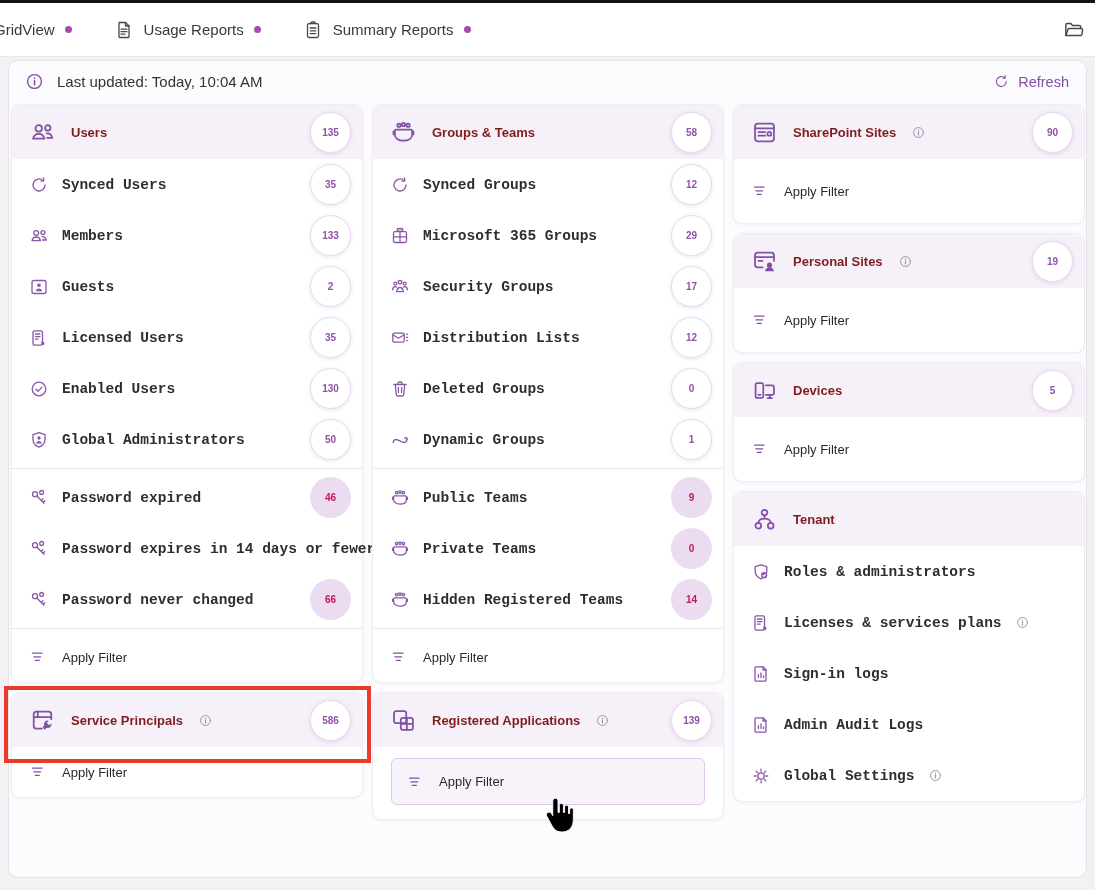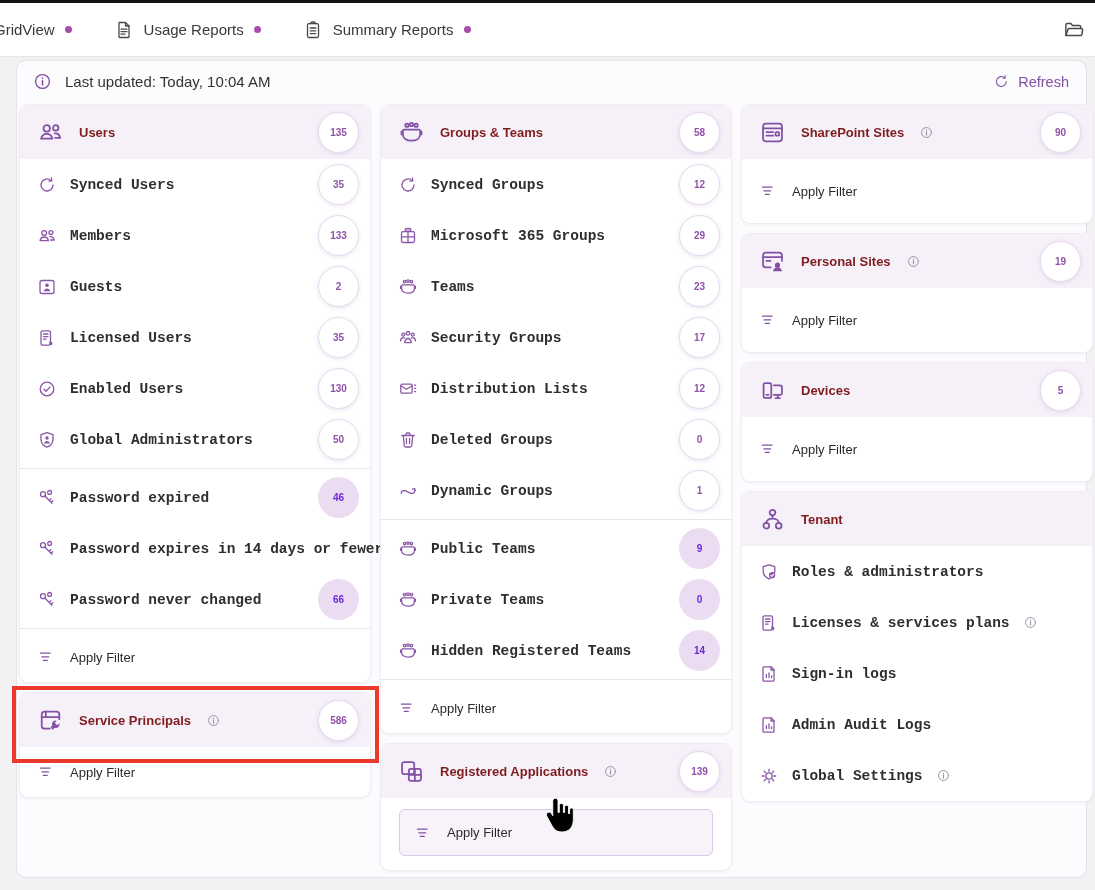--- a/index.html
+++ b/index.html
@@ -9,38 +9,38 @@
   .top-strip { height:3px; background:#141414; }
   .topbar { height:54px; background:#fff; border-bottom:1px solid #e9e7e5; display:flex; align-items:center; position:relative; }
   .tab { display:flex; align-items:center; gap:10px; padding:0 21px; cursor:pointer; height:100%; }
   .tab:first-child { padding-left:0; margin-left:-6px; }
   .tab-label { font-size:15px; color:#3a3938; white-space:nowrap; }
   .tab-dot { width:7px; height:7px; border-radius:50%; background:#a94ca9; flex:none; }
   .tab-icon { width:20px; height:20px; color:#4a4846; flex:none; display:inline-flex; }
   .topbar-right { position:absolute; right:-10px; top:0; height:100%; display:flex; align-items:center; gap:9px; color:#3a3938; font-size:15px; cursor:pointer; }
   .topbar-right .tab-icon { width:22px; height:22px; }
 
-  .container { position:absolute; left:16px; right:8px; top:60px; height:818px; background:#fcfbfd; border:1px solid #e7e2ea; border-radius:10px; }
+  .container { position:absolute; left:8px; right:8px; top:60px; height:818px; background:#fcfbfd; border:1px solid #e7e2ea; border-radius:10px; }
   .status-row { height:41px; display:flex; align-items:center; gap:12px; padding:0 15px; }
   .info-badge { width:21px; height:21px; color:#8250a4; display:inline-flex; }
   .status-text { font-size:15px; color:#343333; }
   .refresh { margin-left:auto; display:flex; align-items:center; gap:8px; color:#8250a4; font-size:14.5px; background:none; border:none; cursor:pointer; font-family:inherit; padding-right:2px; }
   .refresh .r-icon { width:17px; height:17px; display:inline-flex; }
 
   .cards { display:grid; grid-template-columns:352px 352px 352px; gap:9px; padding:2px 2px 0 2px; align-items:start; }
   .col { display:flex; flex-direction:column; gap:9px; }
   .card { background:#fff; border:1px solid #f0ebf4; border-radius:9px; box-shadow:0 1px 3px rgba(80,60,100,0.06); position:relative; }
   .card-header { height:54px; display:flex; align-items:center; gap:15px; padding:0 11px 0 17px; background:#f6f0f9; border-radius:9px 9px 0 0; cursor:pointer; }
   .hdr-icon { width:27px; height:27px; color:#8250a4; flex:none; display:inline-flex; }
   .hdr-title { font-size:13px; font-weight:700; color:#7f1d1d; white-space:nowrap; }
   .hdr-info, .row-info { width:15px; height:15px; color:#9a90a4; display:inline-flex; flex:none; }
   .spacer { flex:1; }
   .badge { width:41px; height:41px; border-radius:50%; display:flex; align-items:center; justify-content:center; font-size:10px; font-weight:700; flex:none; }
   .badge.outline { background:#fff; border:1px solid #e7d9ef; color:#9152a8; box-shadow:0 1px 4px rgba(130,80,164,0.16); }
-  .badge.filled  { background:#ecdcf2; color:#6d28d9; }
+  .badge.filled  { background:#ecdcf2; color:#be185d; }
 
   .row { height:51px; display:flex; align-items:center; gap:13px; padding:0 11px 0 17px; cursor:pointer; }
   .row-icon { width:20px; height:20px; color:#8a56a8; flex:none; display:inline-flex; }
   .row-label { font-size:14.5px; font-weight:600; color:#2f2e2d; white-space:nowrap;font-family:Liberation Mono, monospace; }
   .divider { height:1px; background:#e8e6e4; margin:3px 0; }
 
   .apply-row { height:50px; display:flex; align-items:center; gap:13px; padding:0 17px; cursor:pointer; }
   .apply-icon { width:20px; height:20px; color:#8250a4; flex:none; display:inline-flex; }
   .apply-label { font-size:13px; font-weight:400; color:#2b2a29; }
   .card.tall .apply-row { height:64px; }
@@ -313,34 +313,20 @@
                 <path d="M9.7 5.4C8 5 6.7 4 7.2 3c.5-1 2-.8 2.8.3M10.3 5.4C12 5 13.3 4 12.8 3c-.5-1-2-.8-2.8.3"></path>
               </svg>
             </span>
             <span class="row-label">Microsoft 365 Groups</span>
             <span class="spacer"></span>
             <span class="badge outline">29</span>
           </div>
           <div class="row">
             <span class="row-icon">
               <svg viewBox="0 0 20 20" fill="none" stroke="currentColor" stroke-width="1.3" stroke-linecap="round" stroke-linejoin="round">
-                <circle cx="6.6" cy="4.6" r="1.25"></circle>
-                <circle cx="10" cy="4.1" r="1.25"></circle>
-                <circle cx="13.4" cy="4.6" r="1.25"></circle>
-                <path d="M4.6 7.9h10.8c.6 0 1 .4 1 1v2.6c0 2.6-2.4 4.6-6.4 4.6s-6.4-2-6.4-4.6V8.9c0-.5.4-1 1-1z"></path>
-                <path d="M2.6 9.2v2.2M17.4 9.2v2.2"></path>
-              </svg>
-            </span>
-            <span class="row-label">Teams</span>
-            <span class="spacer"></span>
-            <span class="badge outline">23</span>
-          </div>
-          <div class="row">
-            <span class="row-icon">
-              <svg viewBox="0 0 20 20" fill="none" stroke="currentColor" stroke-width="1.3" stroke-linecap="round" stroke-linejoin="round">
                 <circle cx="10" cy="5.3" r="1.8"></circle>
                 <circle cx="5.3" cy="6.6" r="1.5"></circle>
                 <circle cx="14.7" cy="6.6" r="1.5"></circle>
                 <path d="M6.7 14.6c.4-2.7 1.7-4.1 3.3-4.1s2.9 1.4 3.3 4.1z"></path>
                 <path d="M2.5 12.9c.3-2.1 1.3-3.2 2.8-3.2.5 0 1 .1 1.4.4M17.5 12.9c-.3-2.1-1.3-3.2-2.8-3.2-.5 0-1 .1-1.4.4"></path>
               </svg>
             </span>
             <span class="row-label">Security Groups</span>
             <span class="spacer"></span>
             <span class="badge outline">17</span>

